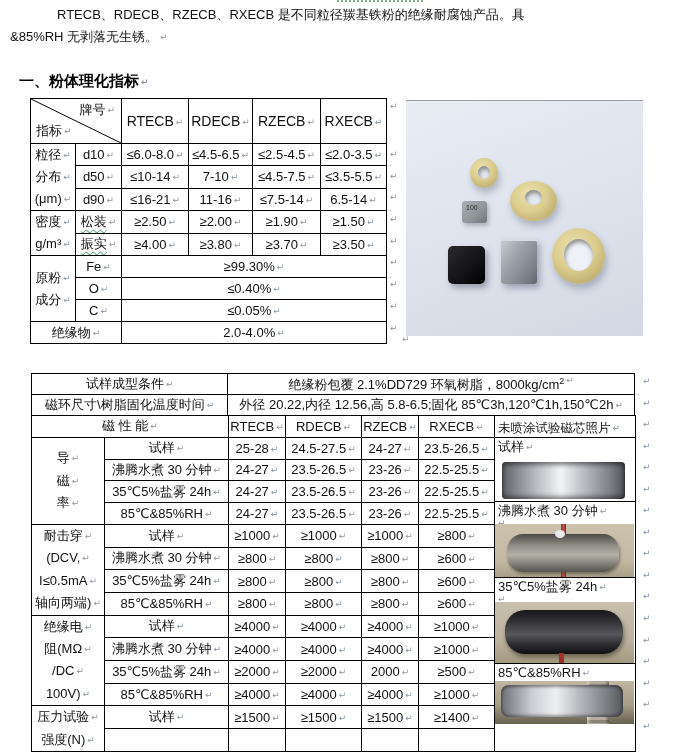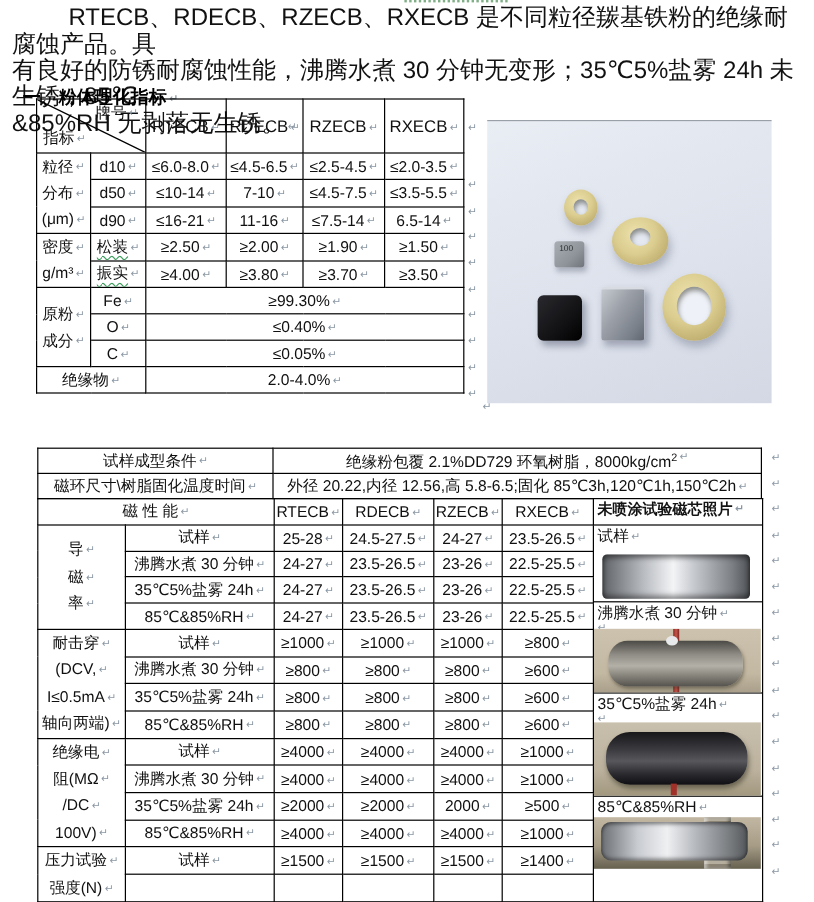--- a/index.html
+++ b/index.html
@@ -9,33 +9,33 @@
   
   .pm::after{content:"↵";color:#8a97a3;font-size:9px;margin-left:2px;vertical-align:1px;}
   .mark{display:block;color:#8a97a3;font-size:9px;}
   .mark::after{content:"↵";}
 
   
   .sq{text-decoration:underline;text-decoration-style:wavy;text-decoration-color:#3f9e5f;text-decoration-thickness:1px;text-underline-offset:3px;}
   .top-squiggle{position:absolute;left:337px;top:0;width:86px;height:3px;border-top:2px dotted #7fae87;}
 
   
-  .intro{position:absolute;left:10px;top:4px;width:656px;font-size:20px;line-height:22px;color:#111;}
+  .intro{position:absolute;left:10px;top:4px;width:656px;font-size:13px;line-height:22px;color:#111;}
   .intro .l0{text-indent:47px;}
 
   .sec-title{position:absolute;left:19px;font-size:15px;font-weight:bold;color:#000;}
   .sec1{top:72px;}
   .sec2{top:352px;}
 
   
   table{border-collapse:collapse;table-layout:fixed;}
   td{border:1px solid #000;text-align:center;vertical-align:middle;padding:0 1px;font-size:13px;color:#101010;overflow:hidden;white-space:nowrap;}
 
   
-  .t1{position:absolute;left:30px;top:82px;width:357px;}
+  .t1{position:absolute;left:30px;top:98px;width:357px;}
   .t1 td{height:21px;}
   .t1 tr.hdr td{height:44px;font-size:14px;}
   .t1 .diag{position:relative;padding:0;}
   .t1 .diag svg{position:absolute;left:0;top:0;width:100%;height:100%;}
   .t1 .diag .c-top{position:absolute;right:6px;top:2px;font-size:13px;}
   .t1 .diag .c-bot{position:absolute;left:5px;bottom:3px;font-size:13px;}
   .grp div{line-height:21px;}
 
   
   .photo1{position:absolute;left:406px;top:100px;width:237px;height:235px;background:linear-gradient(160deg,#e9edf4 0%,#dde2ec 55%,#d3d8e4 100%);border-top:1px solid #9aa0a8;}
@@ -64,21 +64,21 @@
   .t2top td{height:20px;}
   .t2top .lbl{width:196px;}
   .t2top .val{width:406px;}
   sup.s2{font-size:9px;vertical-align:5px;}
   .t2main{display:flex;margin-top:-1px;}
   .t2left{width:463px;}
   .t2left td{height:20.8px;}
   .t2left td.acell div{line-height:21.4px;}
   
   .pcol{width:141px;box-sizing:border-box;border-top:1px solid #000;border-right:1px solid #000;border-bottom:1px solid #000;background:#fff;}
-  .pcol-h{box-sizing:border-box;height:22px;border-bottom:1px solid #000;font-size:12.5px;display:flex;align-items:flex-start;padding-left:3px;white-space:nowrap;font-weight:bold;}
+  .pcol-h{box-sizing:border-box;height:22px;border-bottom:1px solid #000;font-size:12.5px;display:flex;align-items:flex-end;padding-left:3px;white-space:nowrap;}
   .pcell{box-sizing:border-box;border-bottom:1px solid #000;position:relative;}
   .pcell:last-child{border-bottom:none;}
   .pc1{height:64px;}.pc2{height:76px;}.pc3{height:86px;}.pc4{height:60px;}
   .plabel{font-size:13px;text-align:left;padding:1px 0 0 3px;line-height:16px;}
   .pmline{height:8px;text-align:left;padding-left:3px;line-height:8px;}
   .pimg{position:absolute;overflow:hidden;}
   
   .pimg1{left:7px;top:24px;width:123px;height:37px;background:linear-gradient(90deg,#5f6266 0%,#b9bcc1 28%,#f3f4f6 48%,#c6c9ce 62%,#7c7f84 88%,#4e5155 100%);border-radius:4px;box-shadow:inset 0 3px 4px rgba(0,0,0,.45),inset 0 -3px 4px rgba(0,0,0,.4);}
   
   .pimg2{left:0px;top:22px;width:139px;height:53px;background:linear-gradient(180deg,#cdc2ae 0%,#c3b8a2 70%,#a99f8a 100%);}
@@ -99,21 +99,20 @@
 </style>
 </head>
 <body>
 
 <div class="page">
 
   <div class="top-squiggle"></div>
 
   <div class="intro">
     <div class="l0">RTECB、RDECB、RZECB、RXECB 是不同粒径羰基铁粉的绝缘耐腐蚀产品。具</div>
-    <div>有良好的防锈耐腐蚀性能，沸腾水煮 30 分钟无变形；35℃5%盐雾 24h 未生锈；85℃</div>
     <div><span class="pm">&amp;85%RH 无剥落无生锈。</span></div>
   </div>
 
   <div class="sec-title sec1"><span class="pm">一、粉体理化指标</span></div>
 
   <table class="t1">
     <colgroup>
         <col style="width:45px">
         <col style="width:46px">
         <col style="width:67px">

